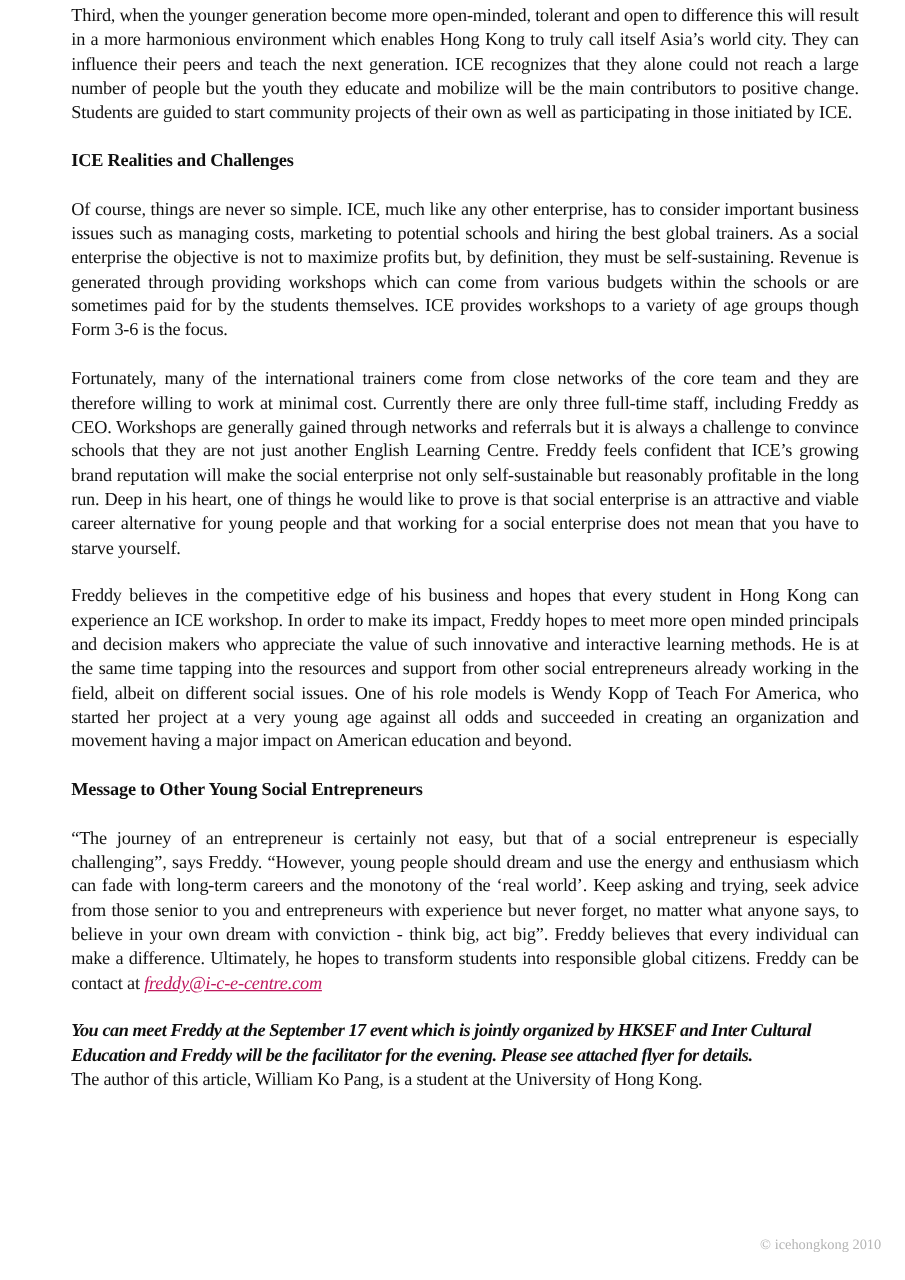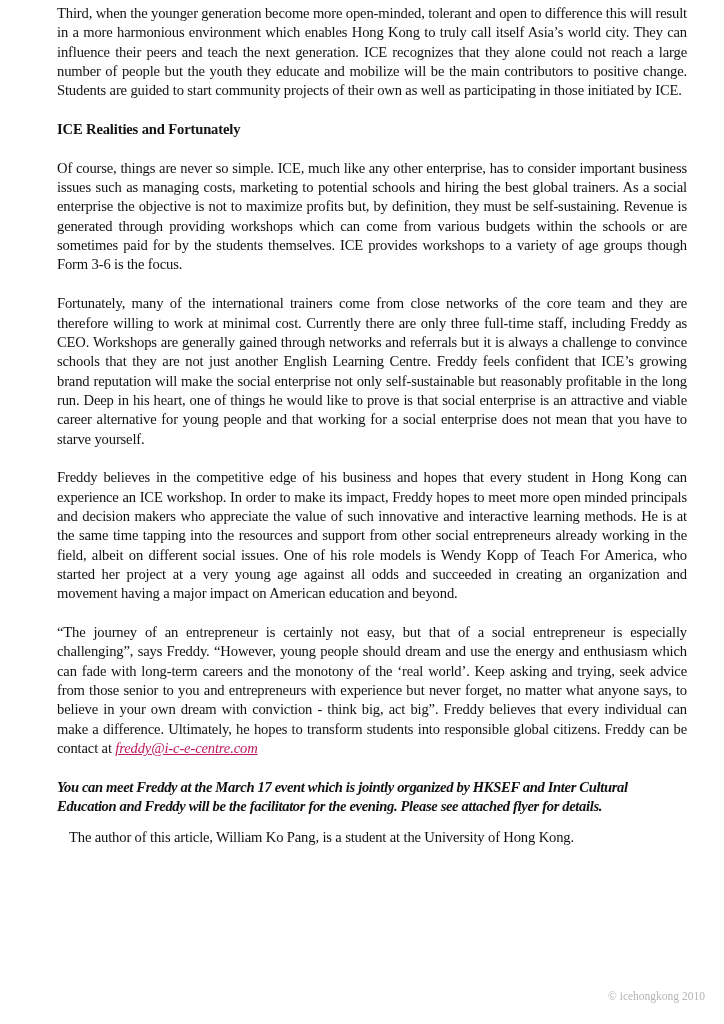--- a/index.html
+++ b/index.html
@@ -32,21 +32,21 @@
       font-weight: bold;
       margin: 0 0 19.35px 0;
     }
     .event-note {
       font-style: italic;
       font-weight: bold;
       margin: 0;
       letter-spacing: -0.35px;
     }
     .author-note {
-      margin: 12px;
+      margin: 0;
     }
     .email-link {
       color: #be185d;
       text-decoration: underline;
       font-style: italic;
     }
     .footer {
       position: absolute;
       right: 19px;
       top: 990px;
@@ -56,31 +56,32 @@
     }
   </style>
 </head>
 <body>
 
 <div class="page">
 
   <p class="para">Third, when the younger generation become more open-minded, tolerant and open to difference this will result in a more harmonious environment which enables Hong Kong to truly call itself Asia’s world city. They can influence their peers and teach the next generation.  ICE recognizes that they alone could not reach a large number of people but the youth they educate and mobilize will be the main contributors to positive change. Students are guided to start community projects of their own as well as participating in those initiated by ICE.</p>
 
   <div>
-    <p class="heading">ICE Realities and Fortunately</p>
+    <p class="heading">ICE Realities and Challenges</p>
     <p class="para">Of course, things are never so simple. ICE, much like any other enterprise, has to consider important business issues such as managing costs, marketing to potential schools and hiring the best global trainers. As a social enterprise the objective is not to maximize profits but, by definition, they must be self-sustaining. Revenue is generated through providing workshops which can come from various budgets within the schools or are sometimes paid for by the students themselves. ICE provides workshops to a variety of age groups though Form 3-6 is the focus.</p>
     <p class="para">Fortunately, many of the international trainers come from close networks of the core team and they are therefore willing to work at minimal cost. Currently there are only three full-time staff, including Freddy as CEO. Workshops are generally gained through networks and referrals but it is always a challenge to convince schools that they are not just another English Learning Centre. Freddy feels confident that ICE’s growing brand reputation will make the social enterprise not only self-sustainable but reasonably profitable in the long run. Deep in his heart, one of things he would like to prove is that social enterprise is an attractive and viable career alternative for young people and that working for a social enterprise does not mean that you have to starve yourself.</p>
   </div>
 
   <div>
     <p class="para">Freddy believes in the competitive edge of his business and hopes that every student in Hong Kong can experience an ICE workshop. In order to make its impact, Freddy hopes to meet more open minded principals and decision makers who appreciate the value of such innovative and interactive learning methods. He is at the same time tapping into the resources and support from other social entrepreneurs already working in the field, albeit on different social issues. One of his role models is Wendy Kopp of Teach For America, who started her project at a very young age against all odds and succeeded in creating an organization and movement having a major impact on American education and beyond.</p>
   </div>
 
   <div>
+    <p class="heading">Message to Other Young Social Entrepreneurs</p>
     <p class="para"><span>“The journey of an entrepreneur is certainly not easy, but that of a social entrepreneur is especially challenging”, says Freddy. “However, young people should dream and use the energy and enthusiasm which can fade with long-term careers and the monotony of the ‘real world’. Keep asking and trying, seek advice from those senior to you and entrepreneurs with experience but never forget, no matter what anyone says, to believe in your own dream with conviction - think big, act big”. Freddy believes that every individual can make a difference. Ultimately, he hopes to transform students into responsible global citizens. Freddy can be contact at </span><a class="email-link" href="mailto:freddy@i-c-e-centre.com">freddy@i-c-e-centre.com</a></p>
   </div>
 
-  <p class="event-note">You can meet Freddy at the March 17 event which is jointly organized by HKSEF and Inter Cultural Education and Freddy will be the facilitator for the evening. Please see attached flyer for details.</p>
+  <p class="event-note">You can meet Freddy at the September 17 event which is jointly organized by HKSEF and Inter Cultural Education and Freddy will be the facilitator for the evening. Please see attached flyer for details.</p>
   <p class="author-note">The author of this article, William Ko Pang, is a student at the University of  Hong Kong.</p>
 
 </div>
 
 <div class="footer">© icehongkong 2010</div>
 
 </body></html>

